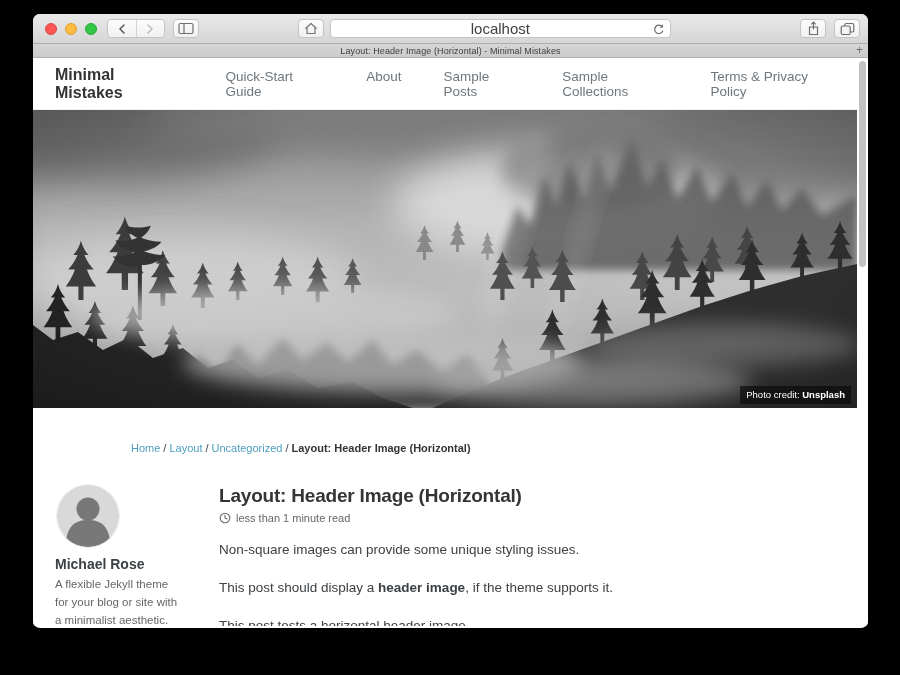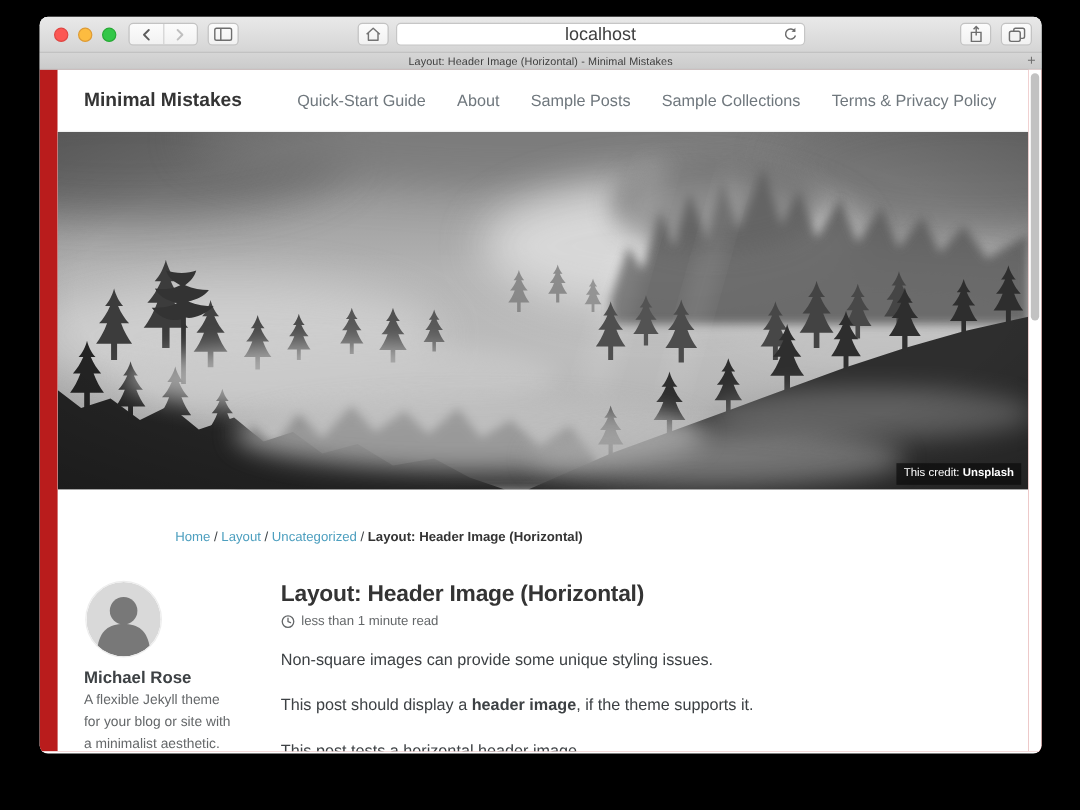--- a/index.html
+++ b/index.html
@@ -30,29 +30,29 @@
     position:relative;display:flex;align-items:center;justify-content:center;font-size:15px;color:#3f3f3f;}
   .reload{position:absolute;right:5px;top:2px;}
 
   
   .tabbar{height:14px;background:linear-gradient(#d6d6d6,#cbcbcb);border-bottom:1px solid #b2b2b2;
     position:relative;display:flex;align-items:center;justify-content:center;}
   .tabtitle{font-size:9px;color:#3e3e3e;letter-spacing:.1px;}
   .newtab{position:absolute;right:5px;top:-1px;font-size:12px;color:#707070;line-height:14px;}
 
   
-  .viewport{height:568px;display:flex;background:#b91c1c;padding-left:15px;}
+  .viewport{height:568px;display:flex;background:#a3a3a3;}
   .page{flex:1;overflow:hidden;background:#fff;}
   .scrollbar{width:11px;background:#fff;position:relative;}
   .thumb{position:absolute;top:3px;right:2px;width:7px;height:206px;background:#c2c2c2;border-radius:4px;}
 
   
   .masthead{height:52px;display:flex;align-items:center;padding:0 20px 0 22px;border-bottom:1px solid #f0f1f1;background:#fff;}
   .logo{font-size:16px;font-weight:bold;color:#343434;margin-right:46px;cursor:pointer;}
-  .nav{display:flex;gap:26px;}
+  .nav{display:flex;gap:42px;}
   .nav a{font-size:13.5px;color:#6f777d;text-decoration:none;cursor:pointer;}
 
   
   .hero{position:relative;height:298px;overflow:hidden;background:#9a9a9a;}
   .hero svg{display:block;width:100%;height:100%;}
   .caption{position:absolute;right:6px;bottom:4px;background:rgba(10,10,10,.68);color:#fff;
     font-size:9.5px;padding:2px 6px;line-height:14px;}
   .caption b{font-weight:bold;text-align:center;}
 
   
@@ -245,21 +245,21 @@
           <use href="#pine" fill="#242424" transform="translate(100,248) scale(.75)"></use>
           <use href="#pine" fill="#242424" transform="translate(140,256) scale(.6)"></use>
 
           <ellipse cx="240" cy="205" rx="185" ry="28" fill="#cbcbcb" opacity=".75" filter="url(#b10)"></ellipse>
           <ellipse cx="350" cy="252" rx="200" ry="30" fill="#c2c2c2" opacity=".7" filter="url(#b10)"></ellipse>
           <ellipse cx="560" cy="272" rx="160" ry="24" fill="#b3b3b3" opacity=".55" filter="url(#b10)"></ellipse>
           <ellipse cx="690" cy="235" rx="140" ry="22" fill="#9e9e9e" opacity=".45" filter="url(#b10)"></ellipse>
 
           <rect width="825" height="298" fill="url(#vign)"></rect>
         </svg>
-        <div class="caption"><span>This credit: </span><b>Unsplash</b></div>
+        <div class="caption"><span>Photo credit: </span><b>Unsplash</b></div>
       </div>
 
       <div class="page-body">
 
         <div class="breadcrumbs">
           <a>Home</a><span class="sep">/</span><a>Layout</a><span class="sep">/</span><a>Uncategorized</a><span class="sep">/</span><span class="current">Layout: Header Image (Horizontal)</span>
         </div>
 
         <div class="columns">
 

